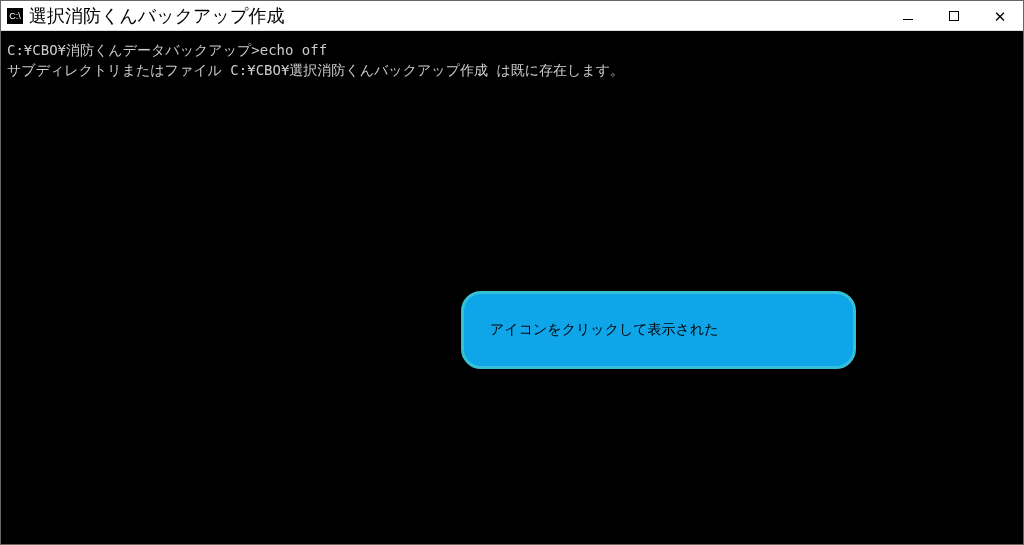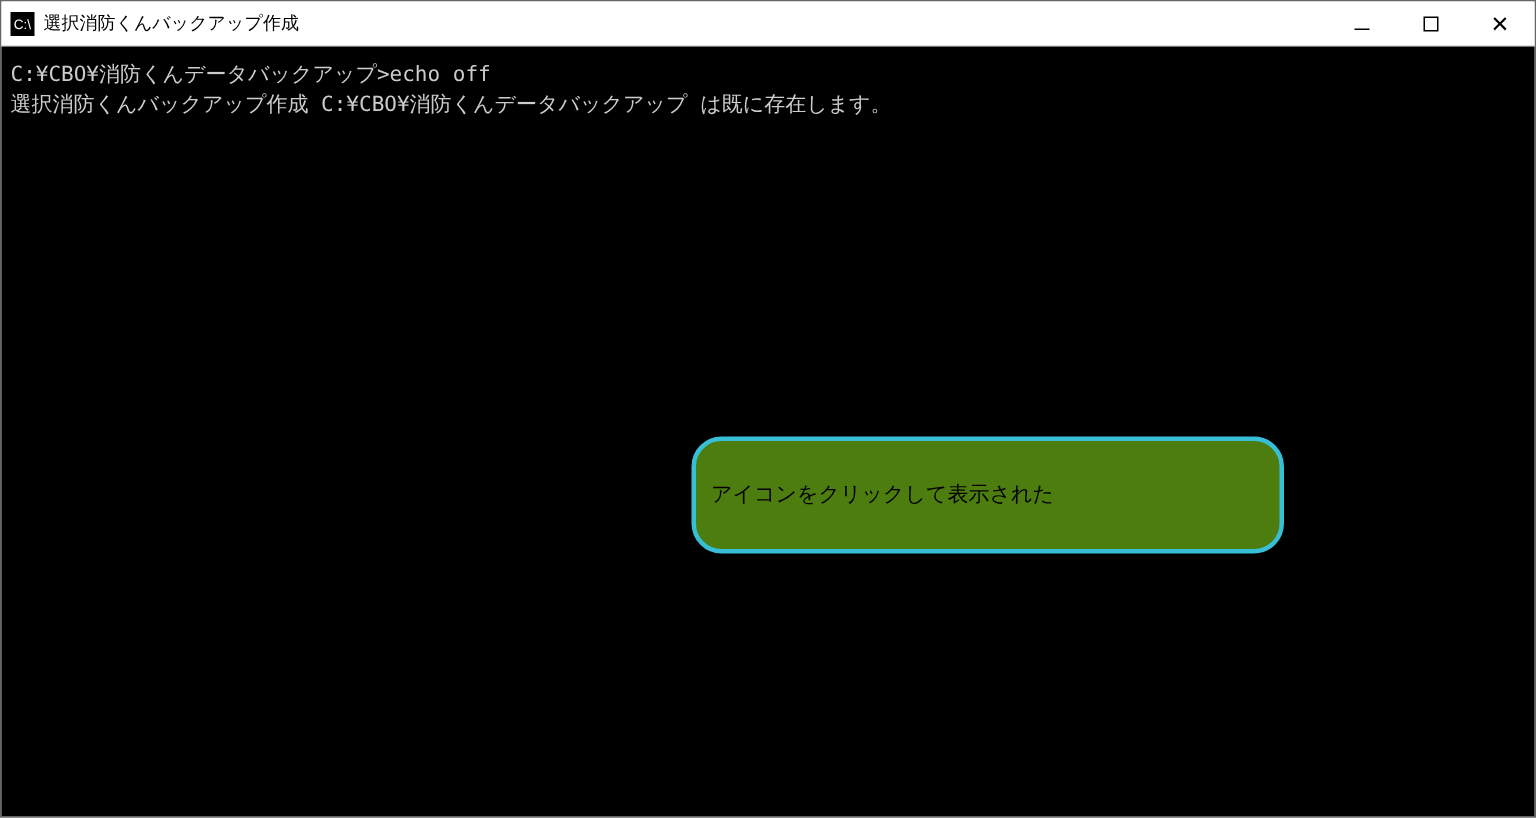--- a/index.html
+++ b/index.html
@@ -37,21 +37,21 @@
       background: #000;
       margin-right: 6px;
       display: flex;
       align-items: center;
       justify-content: center;
       font-size: 9px;
       color: #fff;
       font-family: Arial, sans-serif;
     }
     .titlebar-title {
-      font-size: 12px;
+      font-size: 18px;
       color: #000;
       font-family: Liberation Mono, monospace;
       flex: 1;
     }
     .titlebar-controls {
       display: flex;
       height: 100%;
     }
     .titlebar-btn {
       width: 46px;
@@ -89,24 +89,24 @@
       font-size: 14px;
       line-height: 1.4;
       position: relative;
       white-space: pre;
     }
     .callout {
       position: absolute;
       top: 260px;
       left: 460px;
       width: 395px;
-      background: #4d7c0f;
+      background: #0ea5e9;
       border: 3px solid #38bfd8;
       border-radius: 20px;
-      padding: 24px 10px;
+      padding: 24px 26px;
       color: #000;
       font-family: "Meiryo", sans-serif;
       font-size: 14px;
       line-height: 1.7;
       white-space: normal;
     }
   </style>
 </head>
 <body>
 
@@ -122,18 +122,18 @@
       </div>
       <div class="titlebar-btn">
         <div class="maximize-box"></div>
       </div>
       <div class="titlebar-btn close">
         <span class="close-x">✕</span>
       </div>
     </div>
   </div>
   <div class="console"><span>C:¥CBO¥消防くんデータバックアップ&gt;echo off</span>
-<span>選択消防くんバックアップ作成 C:¥CBO¥消防くんデータバックアップ は既に存在します。</span>
+<span>サブディレクトリまたはファイル C:¥CBO¥選択消防くんバックアップ作成 は既に存在します。</span>
     <div class="callout">
       <div>アイコンをクリックして表示された</div>
     </div>
   </div>
 </div>
 
 </body></html>

